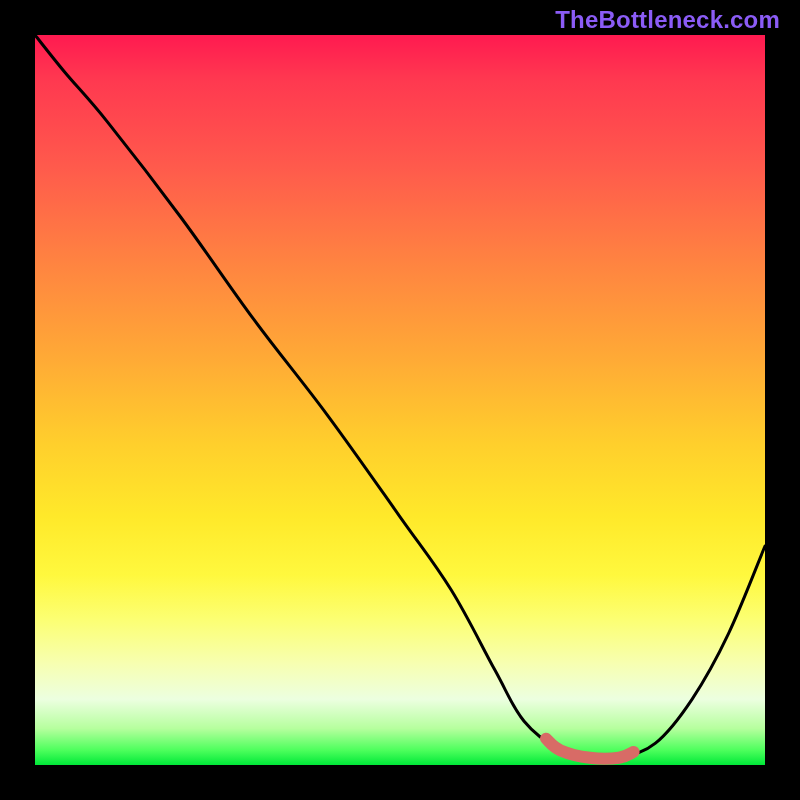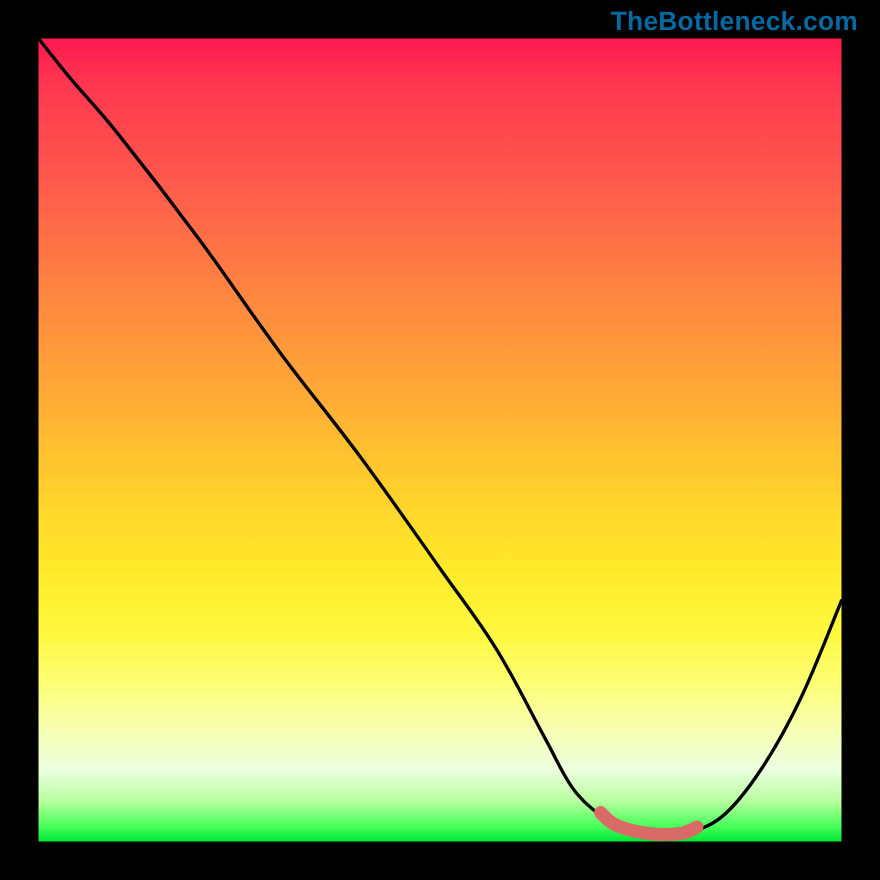--- a/index.html
+++ b/index.html
@@ -16,21 +16,21 @@
     top: 0;
     left: 0;
     width: 800px;
     height: 800px;
     background: #000;
   }
   .watermark {
     position: absolute;
     top: 6px;
     right: 20px;
-    color: #0369a1;
+    color: #8b5cf6;
     font-size: 24px;
     font-weight: 600;
     letter-spacing: 0.2px;
     z-index: 20;
   }
   
   .plot {
     position: absolute;
     left: 35px;
     top: 35px;

